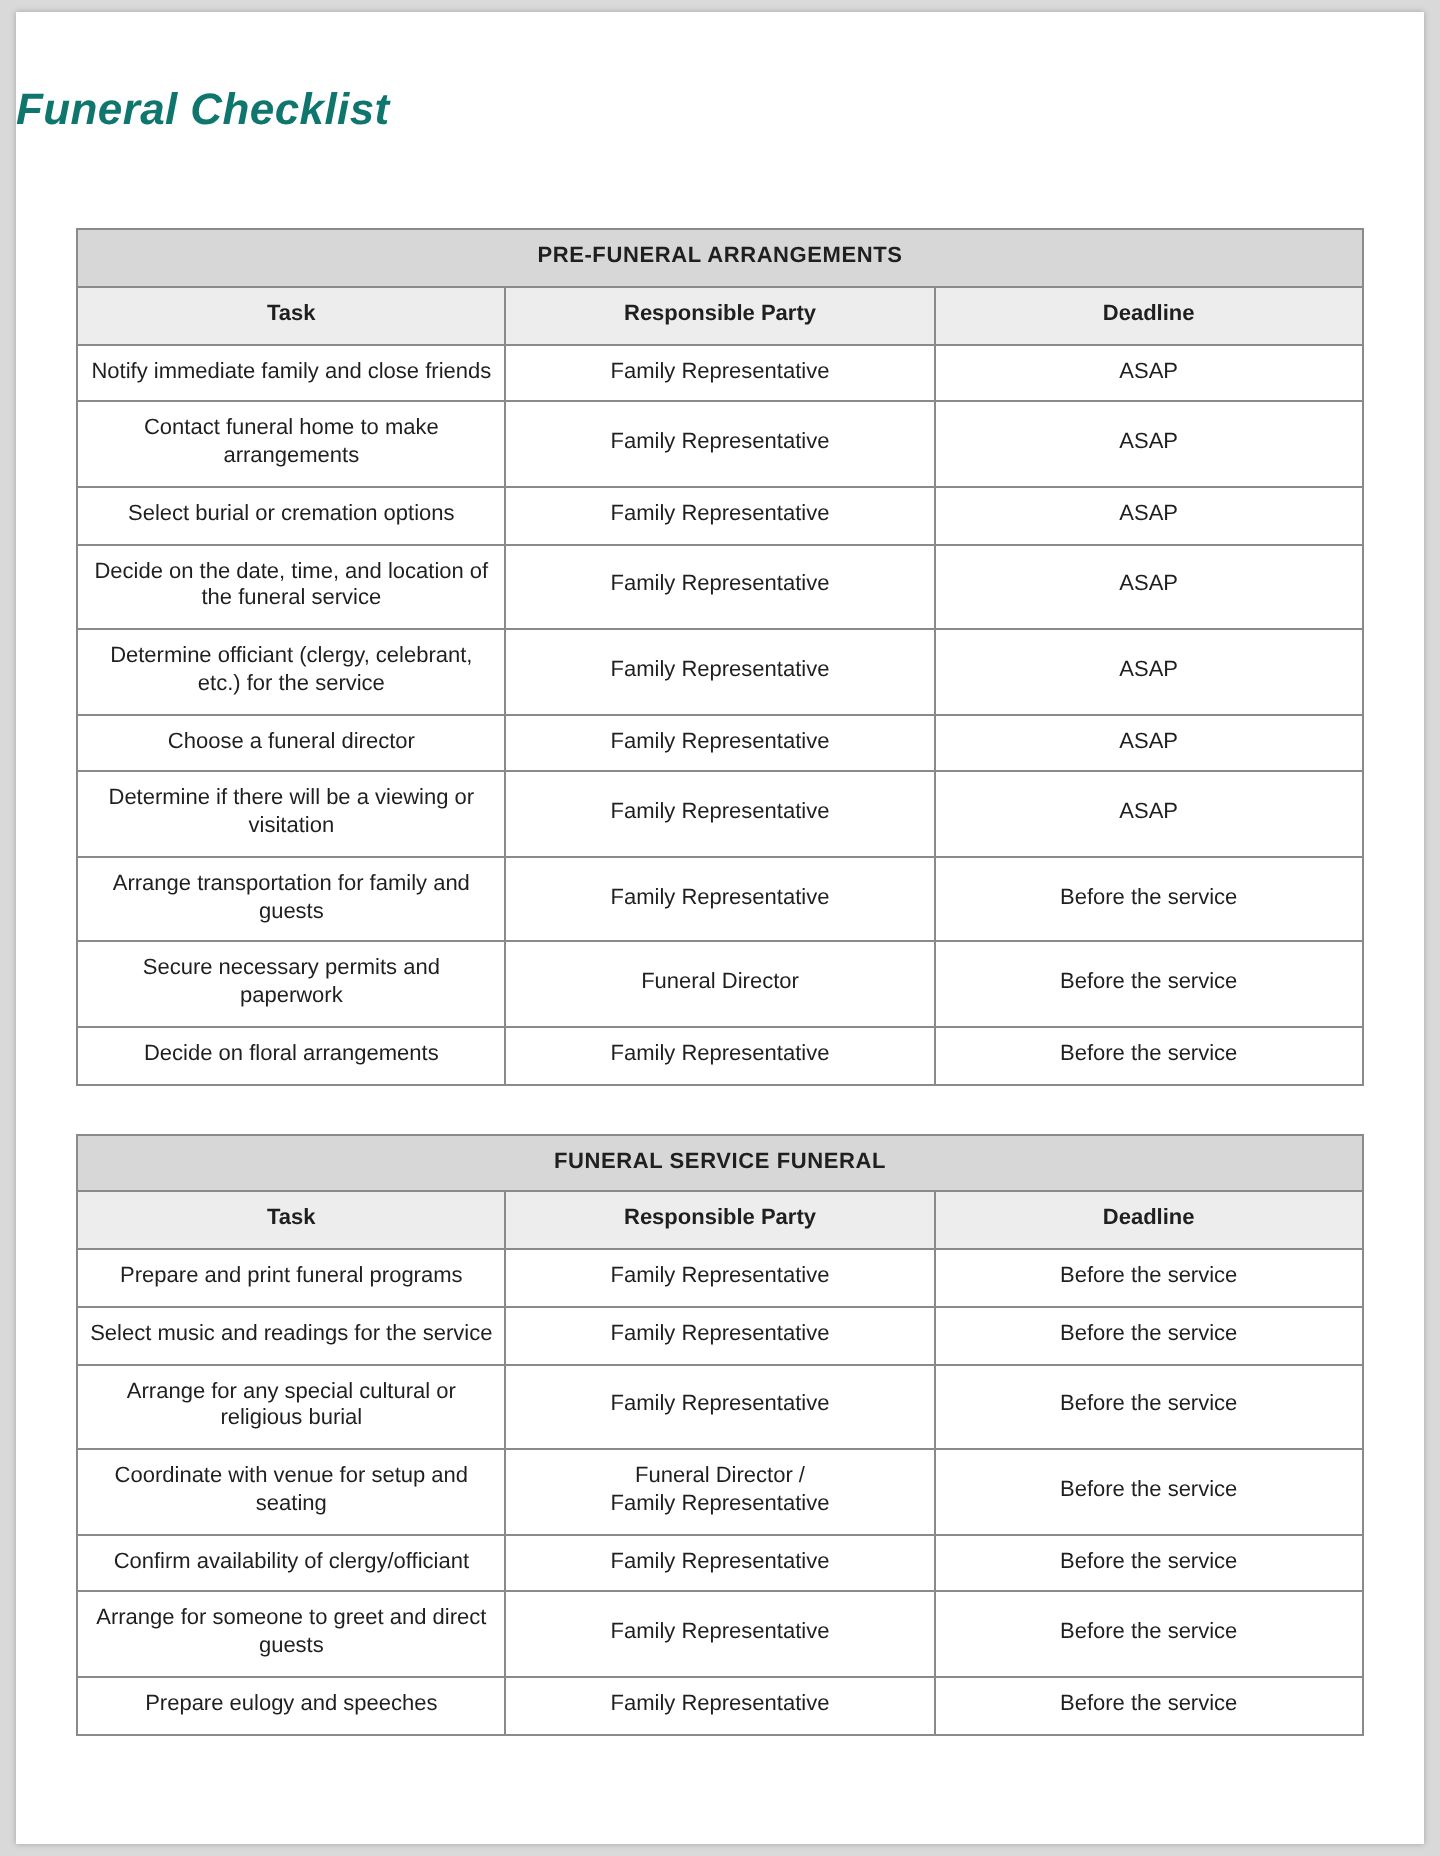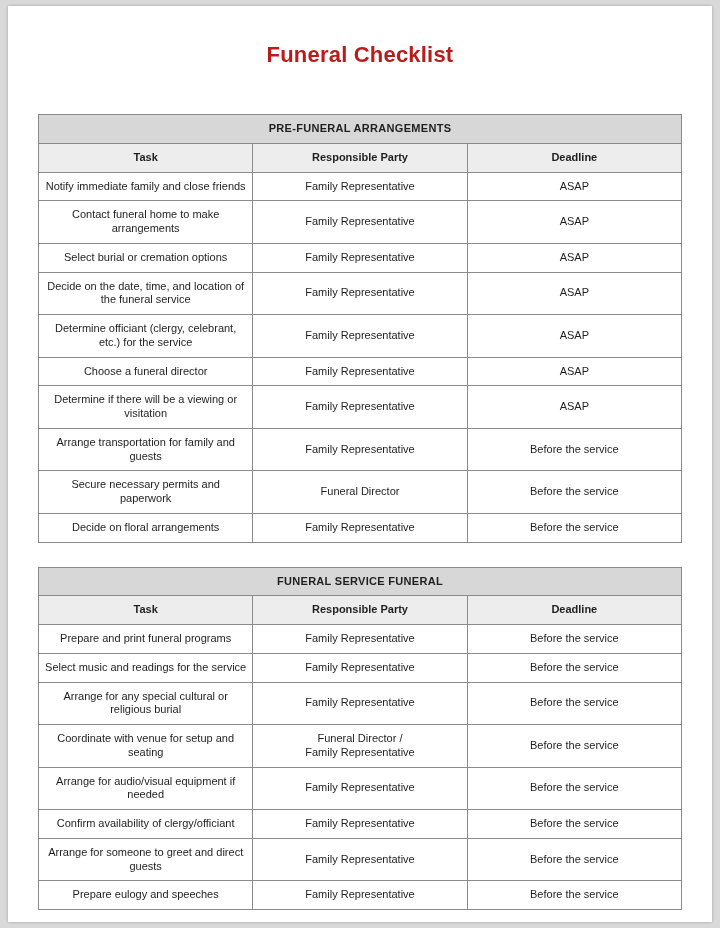--- a/index.html
+++ b/index.html
@@ -17,26 +17,26 @@
     position: absolute;
     left: 8px;
     top: 6px;
     width: 704px;
     height: 916px;
     background: #ffffff;
     box-shadow: 0 0 3px rgba(0,0,0,0.25);
     box-sizing: border-box;
   }
   .doc-title {
-    text-align: center;
     font-size: 22px;
     font-weight: bold;
-    color: #b91c1c;
+    color: #0f766e;
     margin-top: 36px;
     letter-spacing: 0.2px;
+    font-style: italic;
   }
   .section {
     margin: 0 30px;
     border-radius: 10px;
   }
   .section.first { margin-top: 46px; }
   .section.second { margin-top: 24px; }
 
   table.checklist {
     width: 100%;
@@ -175,25 +175,20 @@
           <td class="c-party">Family Representative</td>
           <td class="c-deadline">Before the service</td>
         </tr>
         <tr>
           <td class="c-task">Coordinate with venue for setup and seating</td>
           <td class="c-party" style="white-space: pre-line;">Funeral Director /
 Family Representative</td>
           <td class="c-deadline">Before the service</td>
         </tr>
         <tr>
-          <td class="c-task">Arrange for audio/visual equipment if needed</td>
-          <td class="c-party">Family Representative</td>
-          <td class="c-deadline">Before the service</td>
-        </tr>
-        <tr>
           <td class="c-task">Confirm availability of clergy/officiant</td>
           <td class="c-party">Family Representative</td>
           <td class="c-deadline">Before the service</td>
         </tr>
         <tr>
           <td class="c-task">Arrange for someone to greet and direct guests</td>
           <td class="c-party">Family Representative</td>
           <td class="c-deadline">Before the service</td>
         </tr>
         <tr>

